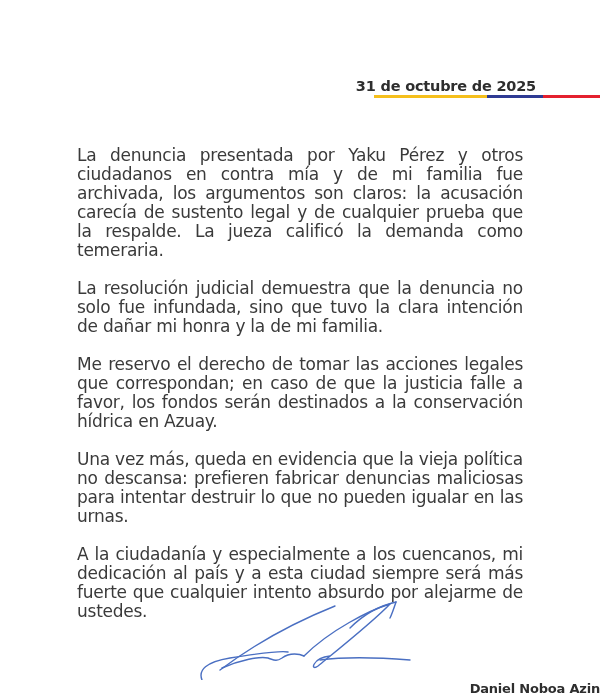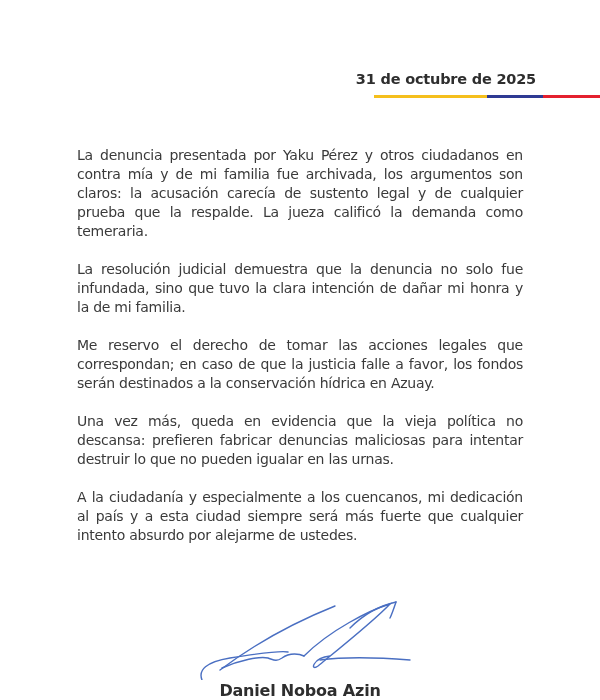--- a/index.html
+++ b/index.html
@@ -4,48 +4,48 @@
 <style>
   html, body { margin: 0; padding: 0; }
   body {
     width: 600px; height: 700px; overflow: hidden;
     background: #ffffff;
     font-family: "DejaVu Sans", sans-serif;
     color: #3a3a3a;
     position: relative;
   }
   .date {
-    position: absolute; top: 71px; right: 64px;
+    position: absolute; top: 78px; right: 64px;
     font-size: 14.5px; font-weight: bold; color: #2e2e2e;
     letter-spacing: -0.2px;
   }
   .stripe {
     position: absolute; top: 95px; left: 374px; width: 226px; height: 3px;
     display: flex;
   }
   .stripe .y { width: 113px; }
   .stripe .b { width: 56px; }
   .stripe .r { flex: 1; }
   .letter {
     position: absolute; left: 77px; top: 146px; width: 446px;
   }
   .greeting {
     font-size: 14.5px; font-weight: bold; color: #2e2e2e;
     margin: 0 0 18px 0; letter-spacing: -0.2px;
   }
   .para {
-    font-size: 14px; line-height: 19px; text-align: justify;
+    font-size: 17px; line-height: 19px; text-align: justify;
     margin: 0 0 19px 0; letter-spacing: -0.25px;
   }
   .signature {
     position: absolute; left: 200px; top: 600px; width: 220px; height: 80px;
   }
   .signer {
-    position: absolute; top: 681px; left: 0; right: 0; text-align: center;
-    font-size: 16px; font-weight: bold; color: #2e2e2e;
+    position: absolute; top: 681px; left: 0; right: 0; text-align: right;
+    font-size: 13px; font-weight: bold; color: #2e2e2e;
     letter-spacing: -0.2px; padding-left: 0;
   }
 </style>
 </head>
 <body>
 
 <div class="date">31 de octubre de 2025</div>
 
 <div class="stripe">
   <div class="y" style="background: rgb(245, 191, 28);"></div>

